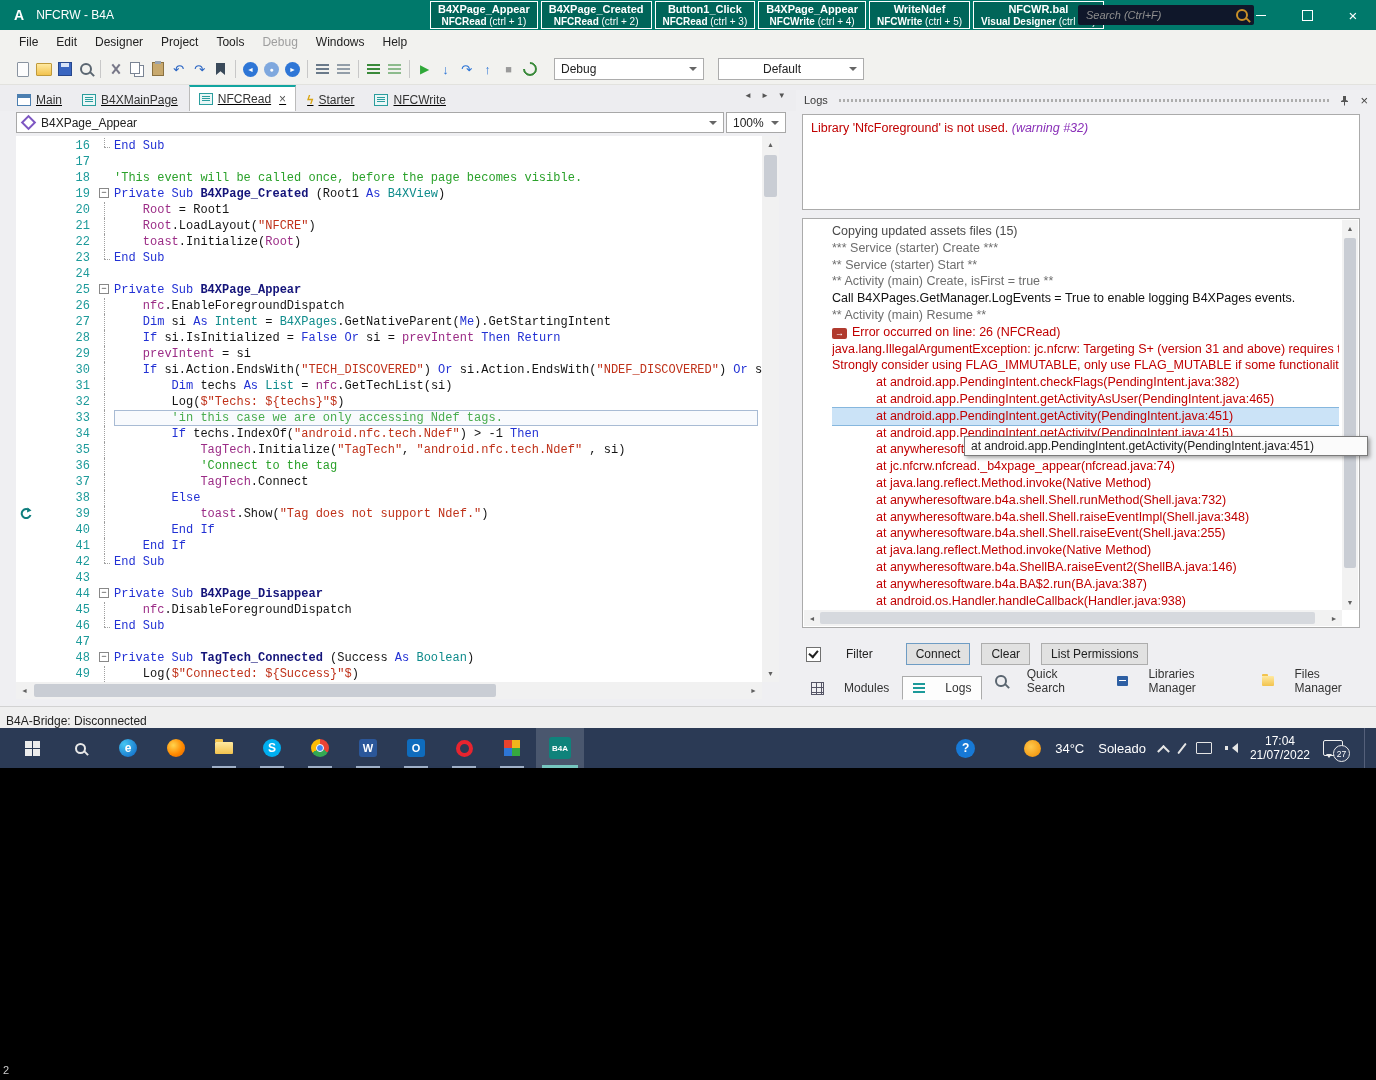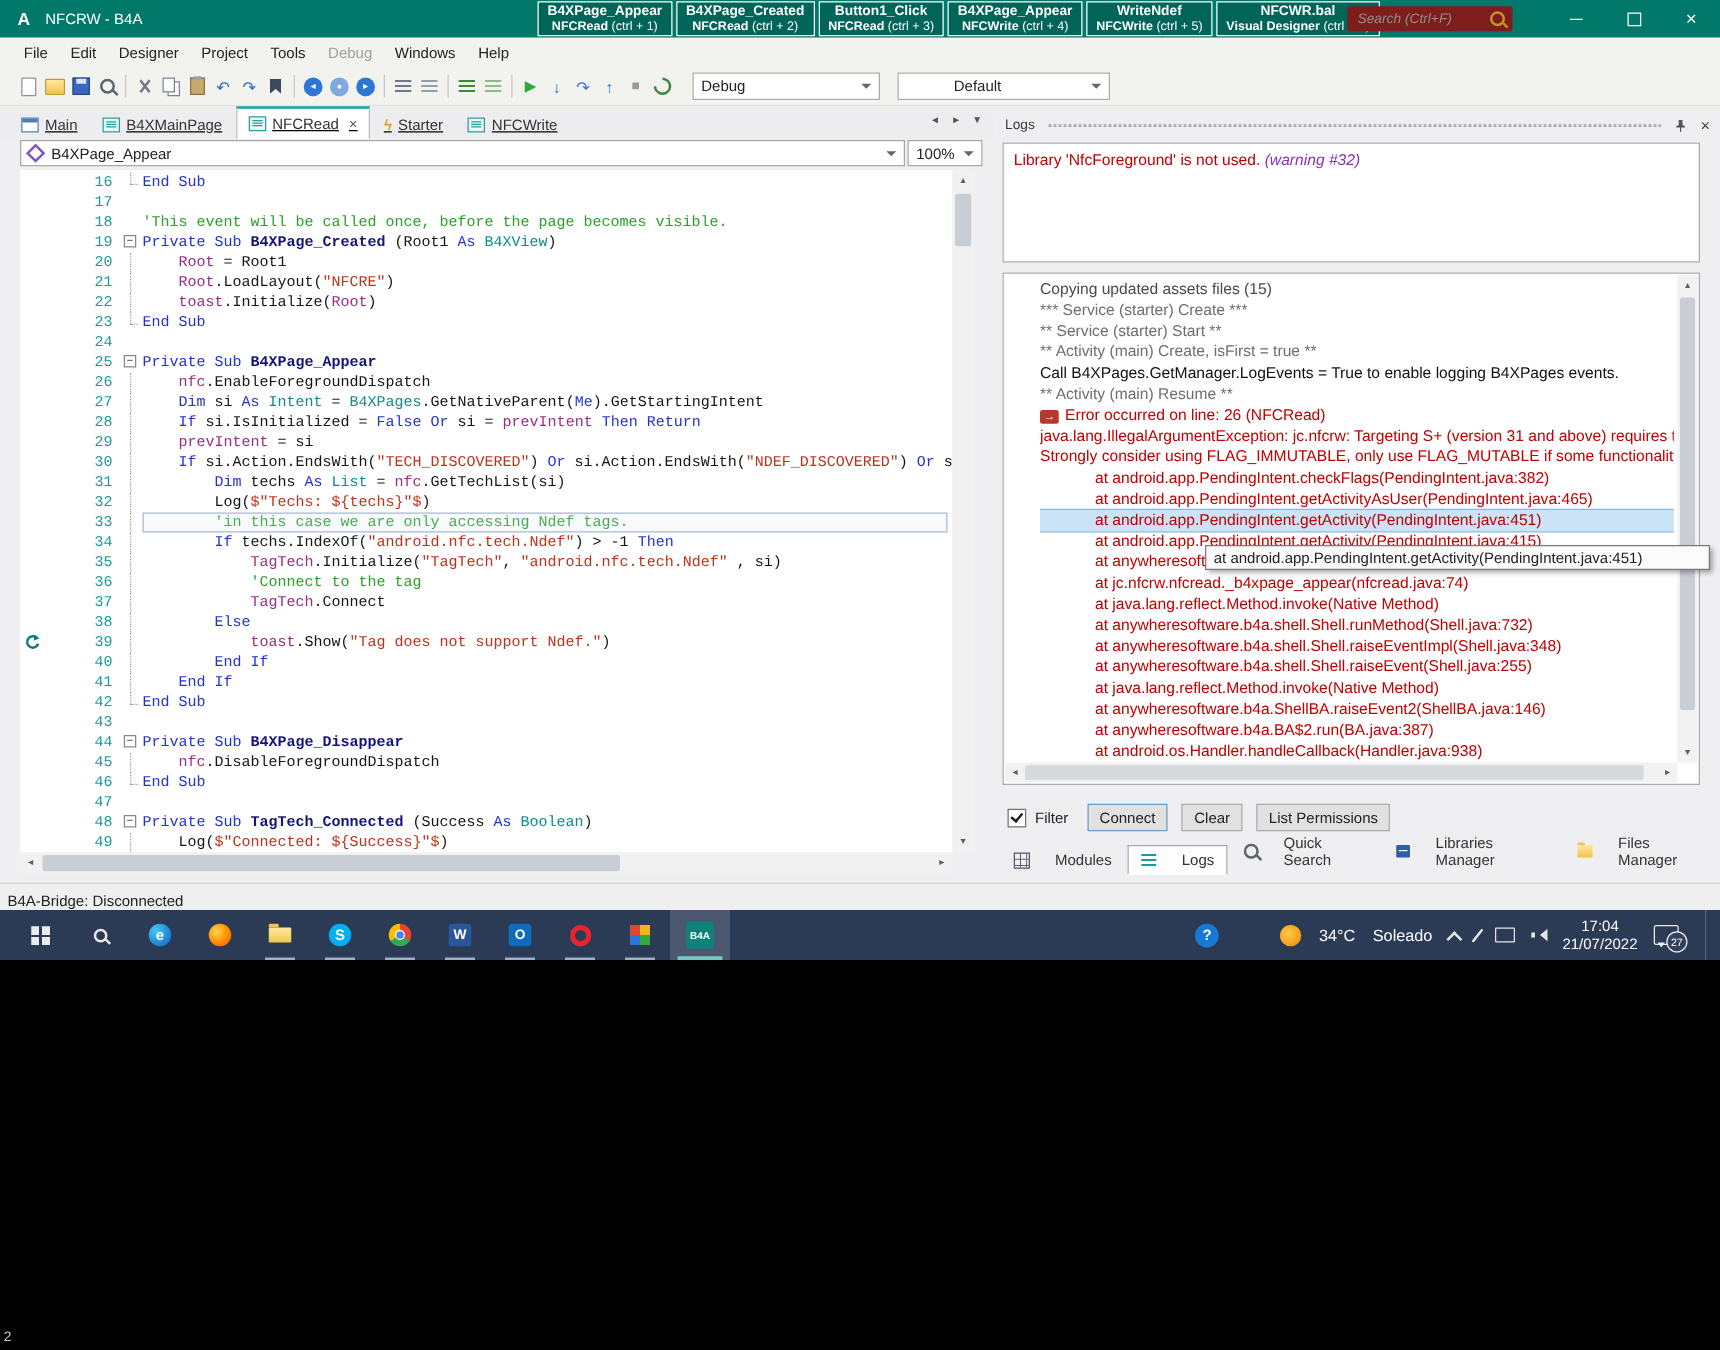--- a/index.html
+++ b/index.html
@@ -8,21 +8,21 @@
   .window{position:absolute;left:0;top:0;width:1376px;height:728px;background:#EFEFF2;overflow:hidden;}
 
   
   .tbar{position:relative;height:30px;background:#00796B;display:flex;align-items:center;}
   .logo{margin-left:14px;color:#fff;font-weight:bold;font-size:14px;}
   .wtitle{color:#fff;font-size:12px;margin-left:12px;}
   .qtabs{position:absolute;left:430px;top:1px;height:28px;display:flex;gap:3px;}
   .qtab{border:1px solid #fff;background:rgba(0,0,0,.16);color:#fff;padding:1px 7px;text-align:center;cursor:default;}
   .qt1{font-size:11px;font-weight:bold;line-height:13px;white-space:nowrap;}
   .qt2{font-size:10px;line-height:12px;white-space:nowrap;}
-  .searchbox{position:absolute;left:1078px;top:5px;width:132px;height:20px;background:#7f1d1d;border-radius:2px;
+  .searchbox{position:absolute;left:1078px;top:5px;width:176px;height:20px;background:#0f172a;border-radius:2px;
              display:flex;align-items:center;padding:0 6px 0 8px;box-sizing:border-box;}
   .searchtext{flex:1;color:#8E8E8E;font-style:italic;font-size:11px;}
   .winctrl{position:absolute;right:0;top:0;height:30px;display:flex;}
   .wcb{width:46px;display:flex;align-items:center;justify-content:center;color:#fff;}
   .w-min{width:10px;height:1px;background:#fff;display:inline-block;}
   .w-max{width:9px;height:9px;border:1px solid #fff;display:inline-block;}
   .w-close{font-size:15px;line-height:15px;}
 
   
   .menubar{height:24px;background:#F2F2EF;display:flex;align-items:center;padding-left:10px;}
@@ -53,21 +53,21 @@
   .nvc{width:15px;height:15px;border-radius:50%;background:#2E76D6;color:#fff;font-size:7px;display:inline-flex;
        align-items:center;justify-content:center;font-style:normal;}
   .nvm{background:#7FA8DE;}
   .lns{display:inline-block;width:13px;height:10px;background:repeating-linear-gradient(to bottom,#6A7A8A 0 2px,transparent 2px 4px);}
   .l2{opacity:.7;}
   .lc{background:repeating-linear-gradient(to bottom,#3A8A3A 0 2px,transparent 2px 4px);}
   .lc2{background:repeating-linear-gradient(to bottom,#8DBB8D 0 2px,transparent 2px 4px);}
   .rld{display:inline-block;width:10px;height:10px;border:2px solid #3A8A3A;border-top-color:transparent;border-radius:50%;transform:rotate(-45deg);}
   .combo{width:150px;height:22px;background:#fff;border:1px solid #ACACAC;display:flex;align-items:center;
          font-size:12px;color:#222;padding:0 6px;margin-left:14px;box-sizing:border-box;}
-  .combo2{width:170px;padding-left:44px;}
+  .combo2{width:146px;padding-left:44px;}
   .caret{margin-left:auto;width:0;height:0;border:4px solid transparent;border-top-color:#666;transform:translateY(2px);}
 
   
   .dband{position:relative;height:26px;background:#EDEDF0;width:100%;}
   .dtabs{position:absolute;left:8px;bottom:0;display:flex;align-items:flex-end;gap:2px;text-decoration:underline;}
   .dtab{display:flex;align-items:center;gap:5px;padding:3px 9px 4px;font-size:12px;color:#333;height:15px;}
   .dtab.act{background:#fff;border:1px solid #BBB;border-bottom:none;border-top:2px solid #12A5A0;height:17px;}
   .dtx{color:#555;font-size:12px;margin-left:3px;}
   .dt-win{width:12px;height:10px;border:1px solid #4C7FB0;background:#fff;display:inline-block;position:relative;}
   .dt-win::before{content:"";position:absolute;left:0;right:0;top:0;height:3px;background:#4C7FB0;}
@@ -128,21 +128,21 @@
   .lline.g1{color:#4A4A4A;}.lline.g2{color:#6E6E6E;}.lline.blk{color:#111;}.lline.err{color:#C00000;}
   .lerr{display:inline-block;width:15px;height:11px;background:#B03A2E;color:#fff;font-size:9px;line-height:11px;
         text-align:center;border-radius:2px;margin-right:5px;font-style:normal;}
   .lvscroll{position:absolute;right:1px;top:1px;width:16px;bottom:17px;background:#F2F2F2;}
   .lvthumb{position:absolute;left:2px;top:18px;width:12px;height:330px;background:#C9CDD4;border-radius:2px;}
   .lhscroll{position:absolute;left:1px;right:17px;bottom:1px;height:16px;background:#F2F2F2;}
   .lhthumb{position:absolute;top:2px;left:16px;width:495px;height:12px;background:#D6D9DE;border-radius:2px;}
   .tooltip{position:absolute;left:168px;top:346px;width:404px;height:20px;background:#FBFBFB;border:1px solid #7A7A7A;
            box-shadow:2px 2px 4px rgba(0,0,0,.35);font-size:12px;color:#222;padding:1px 6px;box-sizing:border-box;
            line-height:17px;white-space:nowrap;z-index:40;}
-  .filterrow{position:absolute;left:10px;top:552px;height:24px;display:flex;align-items:center;gap:7px;}
+  .filterrow{position:absolute;left:10px;top:552px;height:24px;display:flex;align-items:center;gap:25px;}
   .cb{width:13px;height:13px;border:1px solid #707070;background:#fff;position:relative;}
   .cb::after{content:"";position:absolute;left:2px;top:2px;width:7px;height:4px;border-left:2px solid #222;
              border-bottom:2px solid #222;transform:rotate(-50deg);}
   .flabel{font-size:12px;color:#222;margin-right:8px;}
   .btn{height:22px;padding:0 9px;background:#E1E1E1;border:1px solid #ADADAD;font-size:12px;color:#222;
        font-family:inherit;display:inline-flex;align-items:center;}
   .btn.first{border-color:#6E9CC4;}
   .docktabs{position:absolute;left:4px;top:584px;height:26px;display:flex;align-items:flex-end;gap:2px;}
   .dktab{display:flex;align-items:center;gap:20px;padding:4px 10px;font-size:12px;color:#333;border:1px solid transparent;}
   .dktab.act{background:#FDFDFD;border-color:#ABABAB;border-bottom-color:#FDFDFD;}

